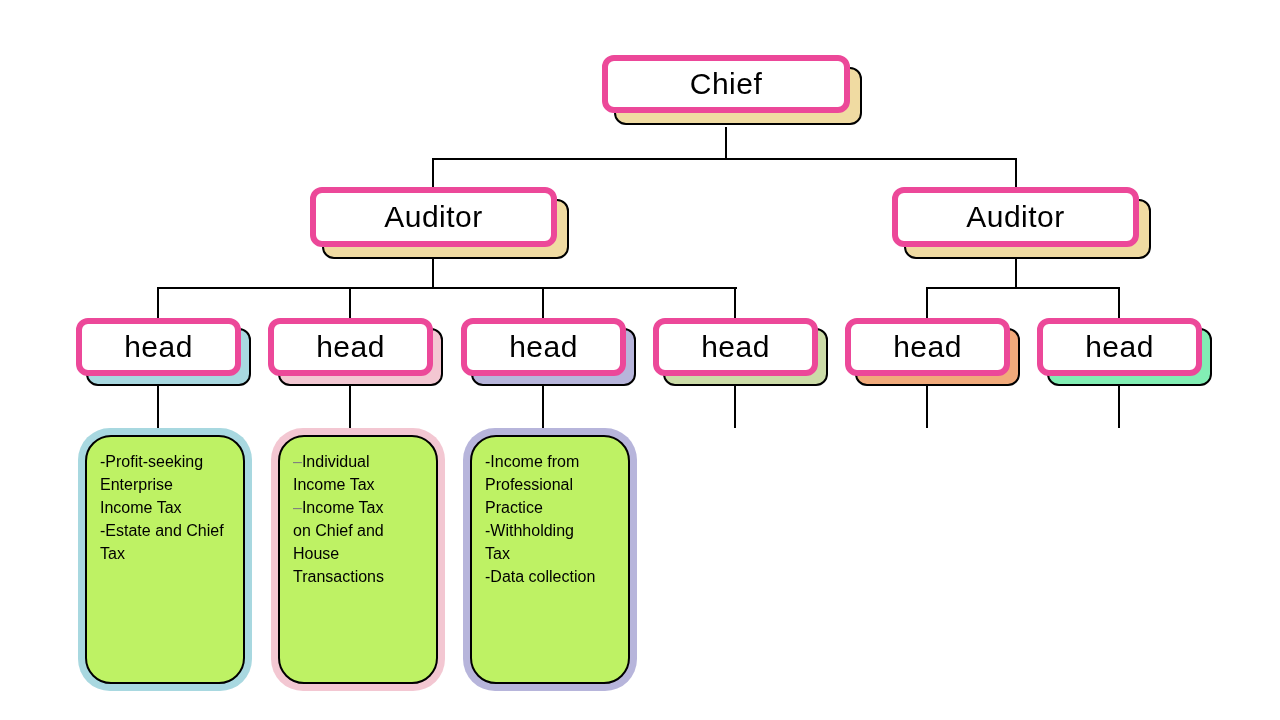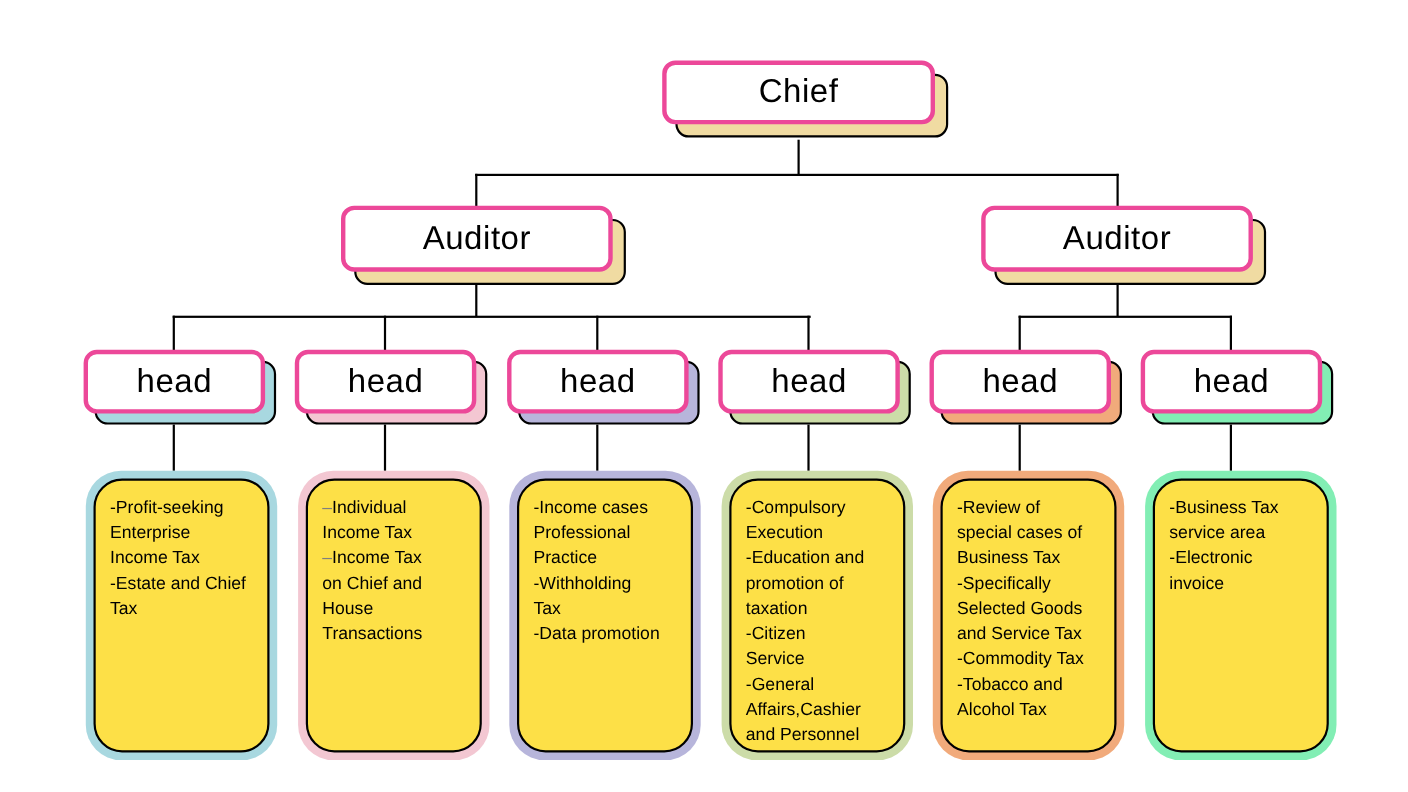--- a/index.html
+++ b/index.html
@@ -12,42 +12,42 @@
   
   .node { position:absolute; }
   .node-shadow {
     position:absolute; left:12px; top:12px; width:100%; height:100%;
     box-sizing:border-box; border:2px solid #000; border-radius:12px;
     background:var(--tan, #f0dba2);
   }
   .node.head .node-shadow { left:10px; top:10px; background:var(--accent); }
   .node-face {
     position:absolute; inset:0; box-sizing:border-box;
-    background:#fff; border:4px solid #ec4899; border-radius:12px;
+    background:#fff; border:6px solid #ec4899; border-radius:12px;
     display:flex; align-items:center; justify-content:center;
     font-size:30px; letter-spacing:0.5px;
   }
 
   
   .chief   { left:602px; top:55px;  width:248px; height:58px; }
   .aud0    { left:310px; top:187px; width:247px; height:60px; }
   .aud1    { left:892px; top:187px; width:247px; height:60px; }
   .node.head { top:318px; width:165px; height:58px; }
   .h0 { left:76px; }  .h1 { left:268px; } .h2 { left:461px; }
   .h3 { left:653px; } .h4 { left:845px; } .h5 { left:1037px; }
 
   
   .detail {
     position:absolute; top:428px; width:174px; height:263px;
     box-sizing:border-box; background:var(--accent);
     border-radius:32px; padding:7px;
   }
   .detail-inner {
     box-sizing:border-box; width:100%; height:100%;
-    background:#fde047; border:2.5px solid #000; border-radius:26px;
+    background:#bef264; border:2.5px solid #000; border-radius:26px;
     padding:13px 19px 0 13px; font-size:16px; line-height:23px;
   }
   .detail-line { white-space:nowrap; }
   .muted-dash { color:#7f7f7f; }
   .d0 { left:78px; }  .d1 { left:271px; } .d2 { left:463px; }
   .d3 { left:656px; } .d4 { left:848px; } .d5 { left:1041px; }
 
   
   .vline, .hline { position:absolute; background:var(--line, #000); }
   .vline { width:2px; }
@@ -135,57 +135,22 @@
         <div class="detail-line"><span class="muted-dash">–</span>Individual</div>
         <div class="detail-line">Income Tax</div>
         <div class="detail-line"><span class="muted-dash">–</span>Income Tax</div>
         <div class="detail-line">on Chief and</div>
         <div class="detail-line">House</div>
         <div class="detail-line">Transactions</div>
       </div>
   </div>
   <div class="detail d2" style="--accent: #b7b5db;">
     <div class="detail-inner">
-        <div class="detail-line">-Income cases</div>
+        <div class="detail-line">-Income from</div>
         <div class="detail-line">Professional</div>
         <div class="detail-line">Practice</div>
         <div class="detail-line">-Withholding</div>
         <div class="detail-line">Tax</div>
-        <div class="detail-line">-Data promotion</div>
-      </div>
-  </div>
-  <div class="detail d3" style="--accent: #ccdca8;">
-    <div class="detail-inner">
-        <div class="detail-line">-Compulsory</div>
-        <div class="detail-line">Execution</div>
-        <div class="detail-line">-Education and</div>
-        <div class="detail-line">promotion of</div>
-        <div class="detail-line">taxation</div>
-        <div class="detail-line">-Citizen</div>
-        <div class="detail-line">Service</div>
-        <div class="detail-line">-General</div>
-        <div class="detail-line">Affairs,Cashier</div>
-        <div class="detail-line">and Personnel</div>
-      </div>
-  </div>
-  <div class="detail d4" style="--accent: #f1aa7b;">
-    <div class="detail-inner">
-        <div class="detail-line">-Review of</div>
-        <div class="detail-line">special cases of</div>
-        <div class="detail-line">Business Tax</div>
-        <div class="detail-line">-Specifically</div>
-        <div class="detail-line">Selected Goods</div>
-        <div class="detail-line">and Service Tax</div>
-        <div class="detail-line">-Commodity Tax</div>
-        <div class="detail-line">-Tobacco and</div>
-        <div class="detail-line">Alcohol Tax</div>
-      </div>
-  </div>
-  <div class="detail d5" style="--accent: #82eeb4;">
-    <div class="detail-inner">
-        <div class="detail-line">-Business Tax</div>
-        <div class="detail-line">service area</div>
-        <div class="detail-line">-Electronic</div>
-        <div class="detail-line">invoice</div>
+        <div class="detail-line">-Data collection</div>
       </div>
   </div>
 
 </div>
 
 </body></html>

